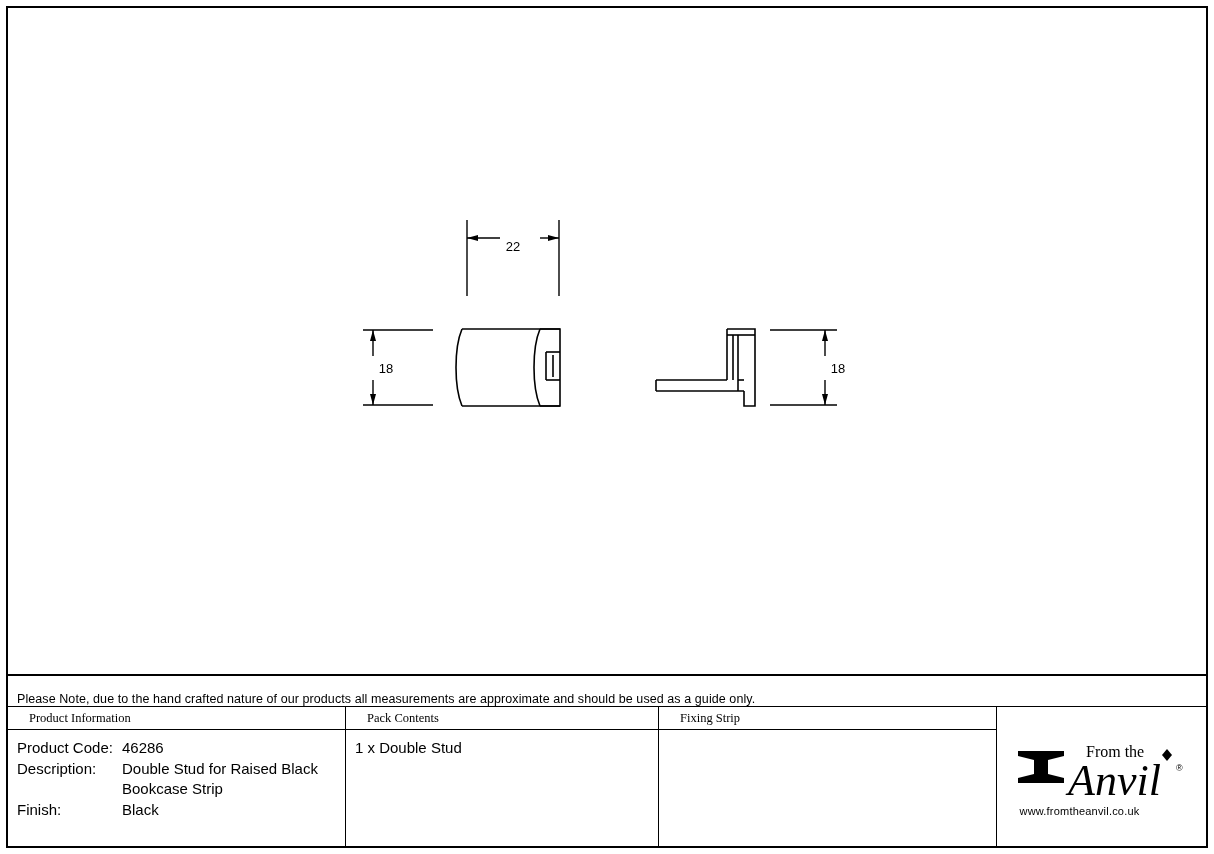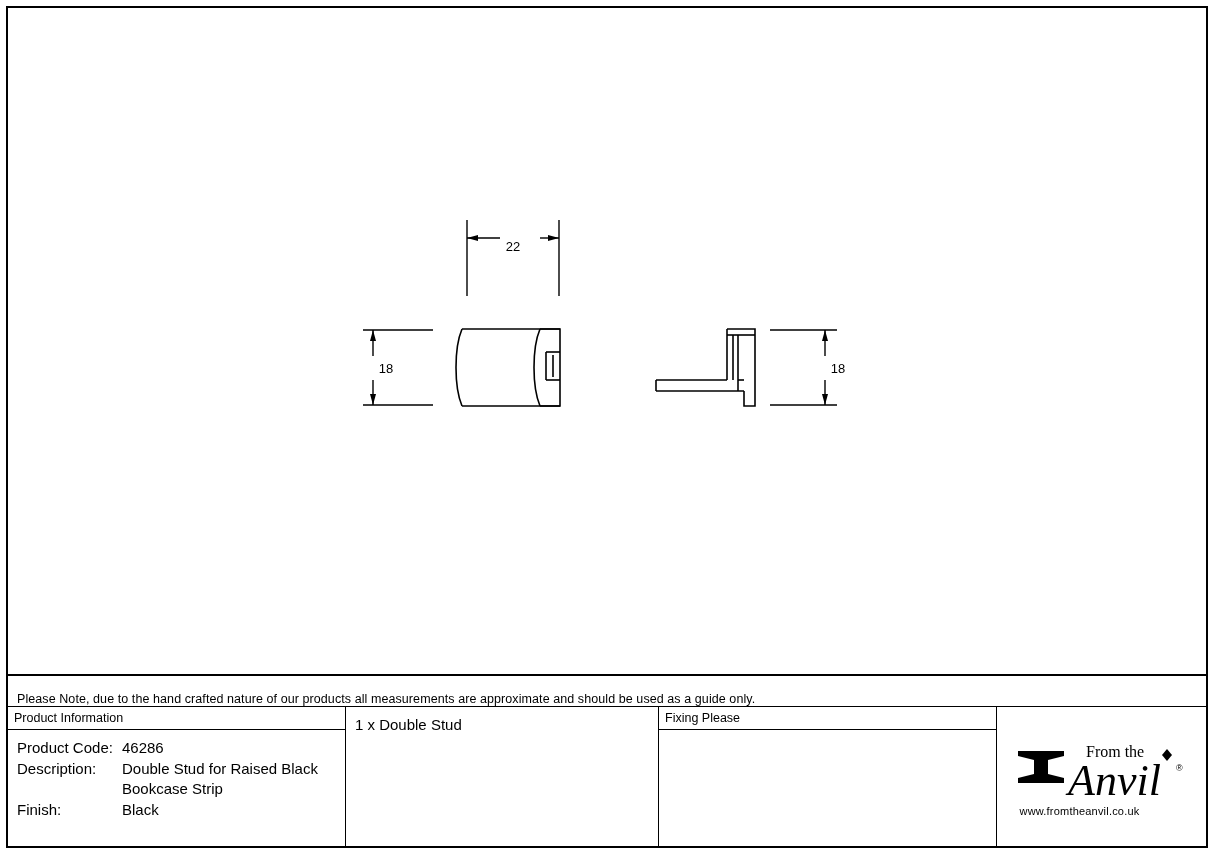--- a/index.html
+++ b/index.html
@@ -65,21 +65,22 @@
   .col.c1 { width: 338px; }
   .col.c2 { width: 313px; }
   .col.c3 { width: 338px; }
   .col.c4 { width: 209px; border-right: none; }
   .col-head {
     height: 23px;
     border-bottom: 1px solid #000;
     display: flex;
     align-items: center;
     font-size: 12.5px;
-    padding-left: 6px;
+    padding-left: 21px;
+    font-family: Liberation Serif, serif;
   }
   .col-body {
     padding: 8px 9px 0 9px;
     font-size: 15px;
   }
   .spec {
     display: flex;
     line-height: 20.5px;
   }
   .spec .k { width: 105px; flex: 0 0 105px; }
@@ -202,27 +203,28 @@
           <div class="v">Bookcase Strip</div>
         </div>
         <div class="spec">
           <div class="k">Finish:</div>
           <div class="v">Black</div>
         </div>
       </div>
     </div>
 
     <div class="col c2">
+      <div class="col-head">Pack Contents</div>
       <div class="col-body">
         <div class="pack-item">1 x Double Stud</div>
       </div>
     </div>
 
     <div class="col c3">
-      <div class="col-head">Fixing Please</div>
+      <div class="col-head">Fixing Strip</div>
       <div class="col-body"></div>
     </div>
 
     <div class="col c4">
       <div class="logo-cell">
         <div class="logo-wrap">
           <svg width="188" height="96" viewBox="0 0 188 96">
 
             <g fill="#000" stroke="none">
               <path d="M10,22 L56,22 L56,27 L40,31 L40,45 L56,49 L56,54 L10,54 L10,49 L26,45 L26,31 L10,27 Z"></path>

